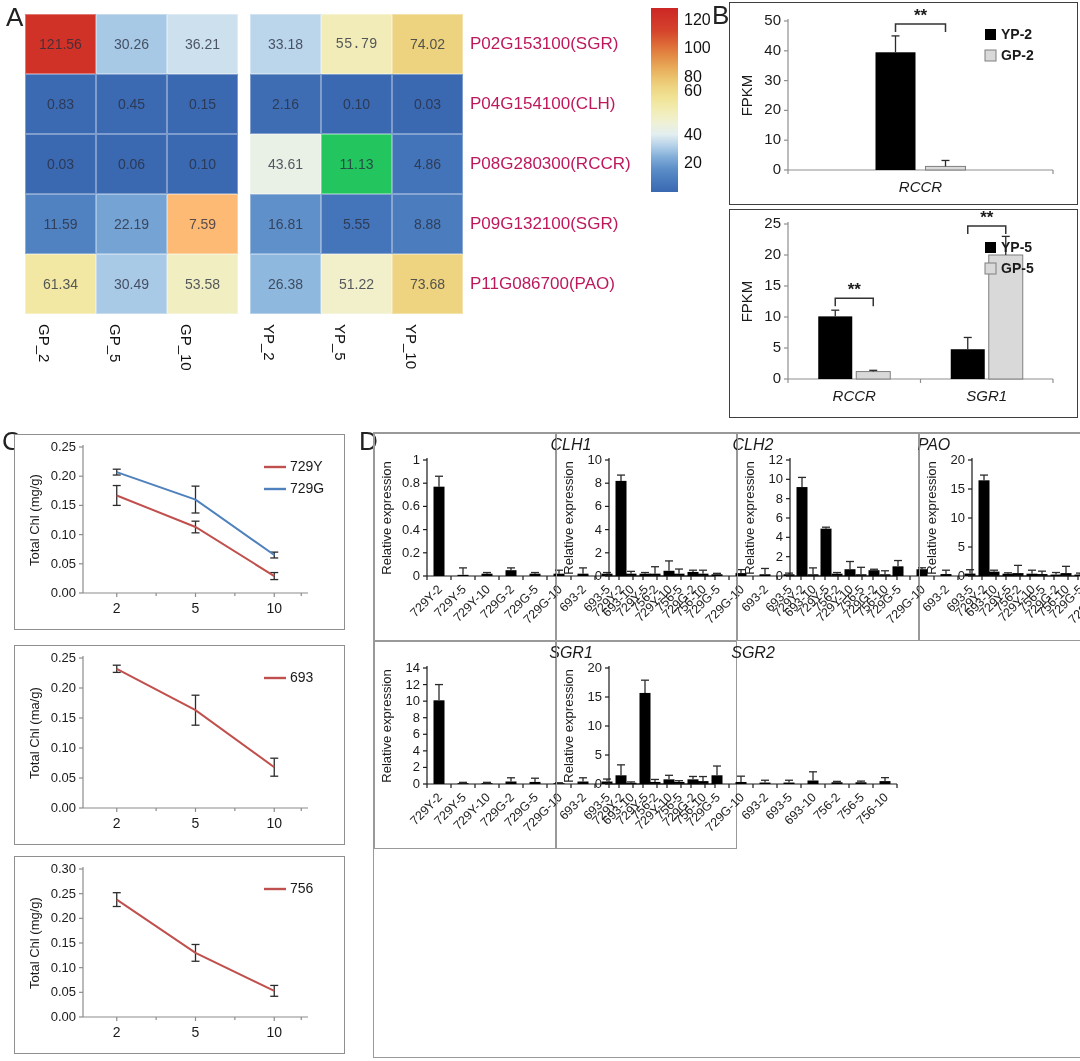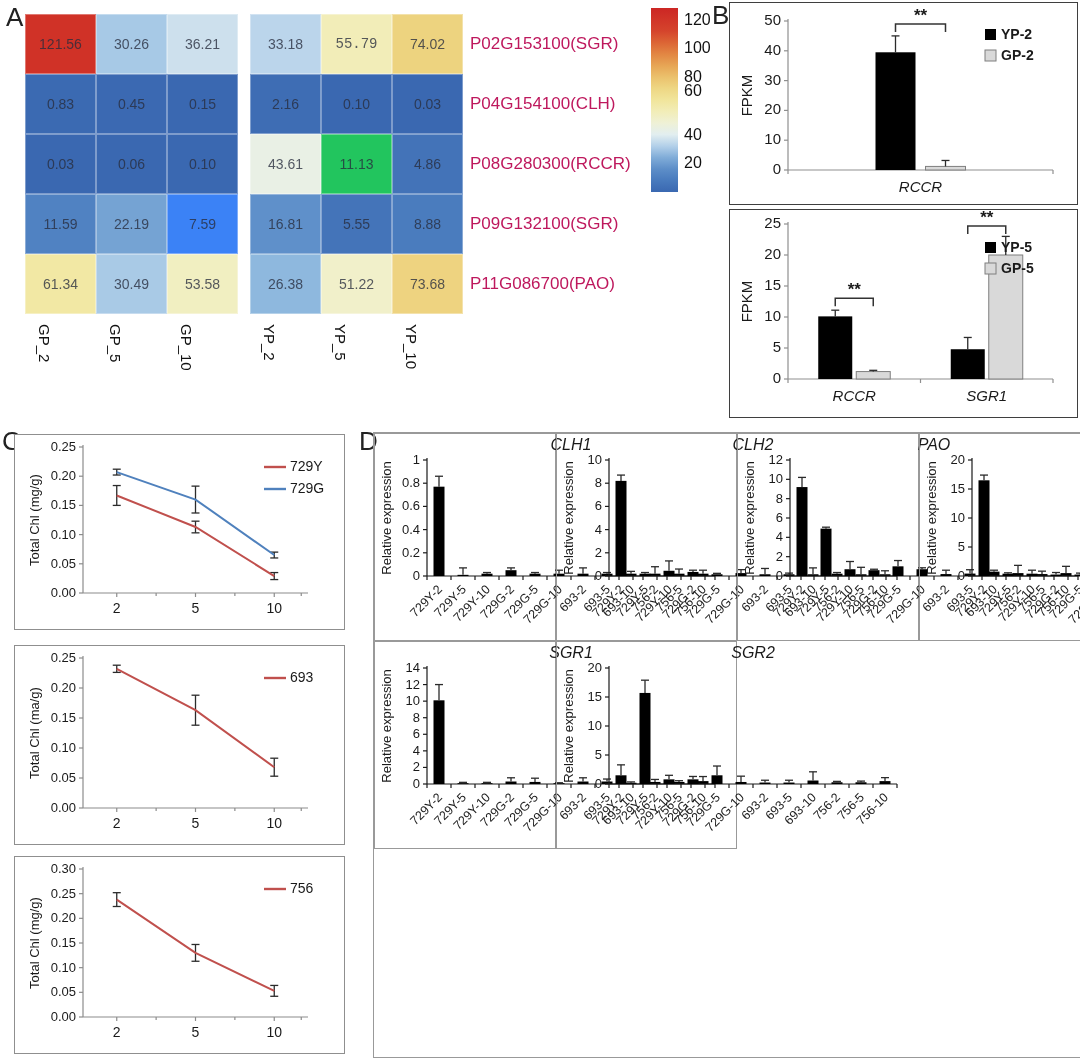--- a/index.html
+++ b/index.html
@@ -48,21 +48,21 @@
       <div class="hm-cell" style="grid-area: 2 / 6; background: rgb(58, 104, 177);">0.10</div>
       <div class="hm-cell" style="grid-area: 2 / 7; background: rgb(58, 104, 177);">0.03</div>
       <div class="hm-cell" style="grid-area: 3 / 1; background: rgb(58, 104, 177);">0.03</div>
       <div class="hm-cell" style="grid-area: 3 / 2; background: rgb(58, 104, 177);">0.06</div>
       <div class="hm-cell" style="grid-area: 3 / 3; background: rgb(58, 104, 177);">0.10</div>
       <div class="hm-cell" style="grid-area: 3 / 5; background: rgb(233, 240, 229);">43.61</div>
       <div class="hm-cell" style="grid-area: 3 / 6; background: #22c55e;">11.13</div>
       <div class="hm-cell" style="grid-area: 3 / 7; background: rgb(67, 115, 184);">4.86</div>
       <div class="hm-cell" style="grid-area: 4 / 1; background: rgb(80, 130, 194);">11.59</div>
       <div class="hm-cell" style="grid-area: 4 / 2; background: rgb(117, 163, 211);">22.19</div>
-      <div class="hm-cell" style="grid-area: 4 / 3; background: #3b82f6;">7.59</div>
+      <div class="hm-cell" style="grid-area: 4 / 3; background: #fdba74;">7.59</div>
       <div class="hm-cell" style="grid-area: 4 / 5; background: rgb(95, 144, 202);">16.81</div>
       <div class="hm-cell" style="grid-area: 4 / 6; background: rgb(68, 116, 185);">5.55</div>
       <div class="hm-cell" style="grid-area: 4 / 7; background: rgb(74, 124, 190);">8.88</div>
       <div class="hm-cell" style="grid-area: 5 / 1; background: rgb(242, 232, 164);">61.34</div>
       <div class="hm-cell" style="grid-area: 5 / 2; background: rgb(169, 202, 230);">30.49</div>
       <div class="hm-cell" style="grid-area: 5 / 3; background: rgb(241, 239, 193);">53.58</div>
       <div class="hm-cell" style="grid-area: 5 / 5; background: rgb(142, 184, 222);">26.38</div>
       <div class="hm-cell" style="grid-area: 5 / 6; background: rgb(241, 240, 202);">51.22</div>
       <div class="hm-cell" style="grid-area: 5 / 7; background: rgb(238, 211, 128);">73.68</div>
     </div>

